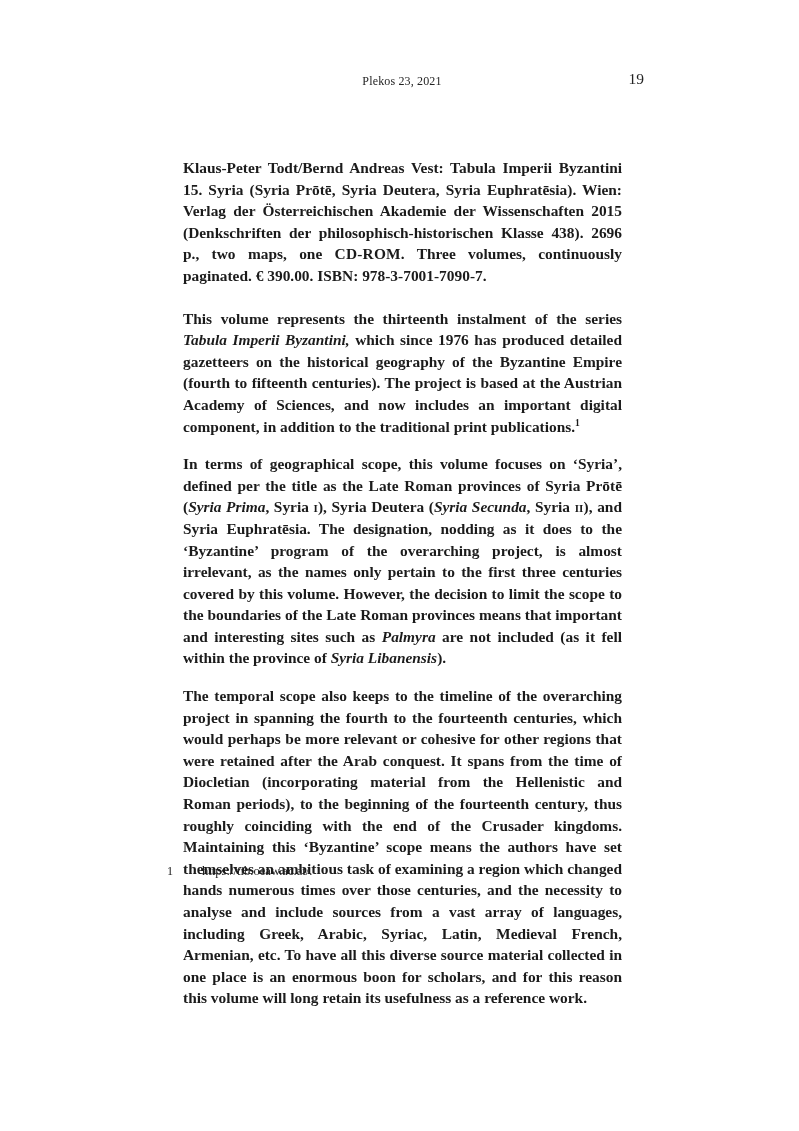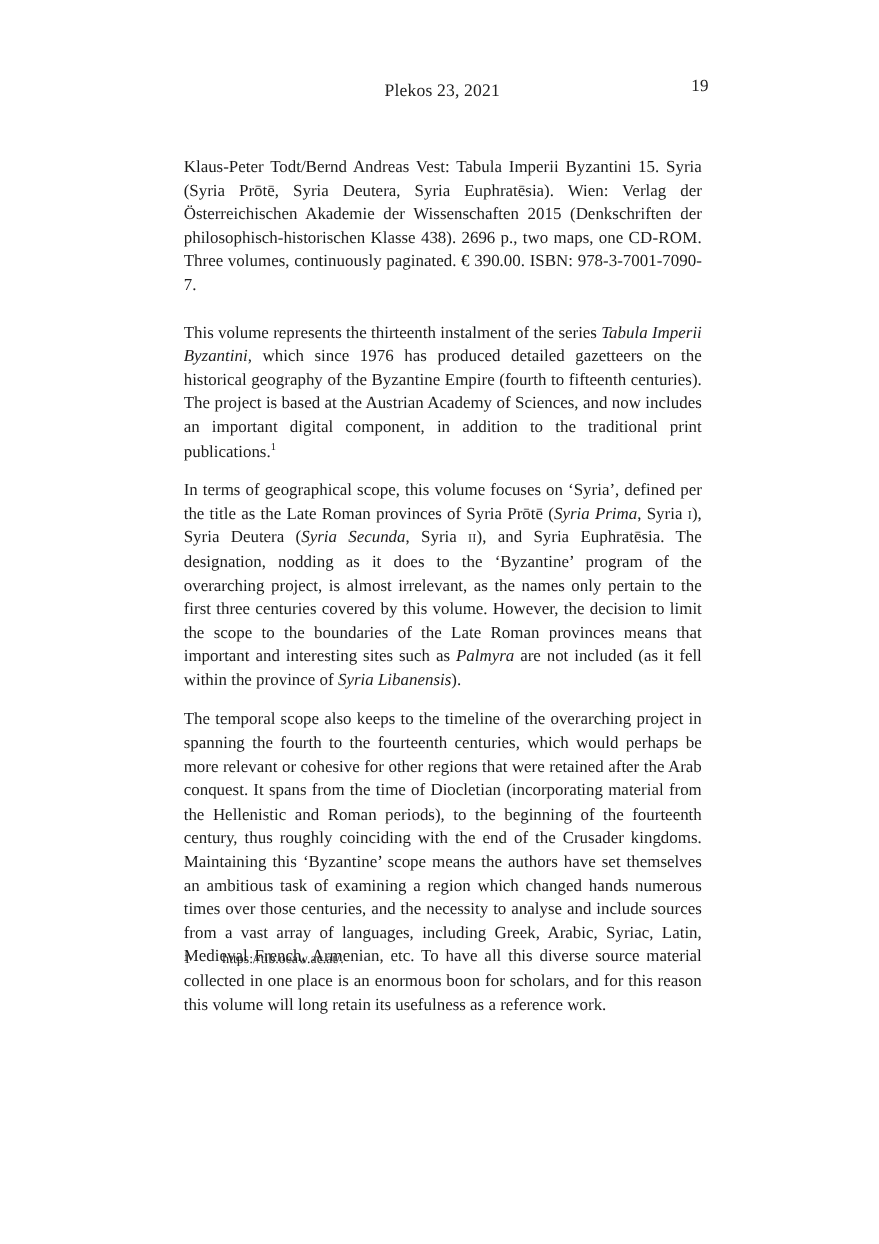--- a/index.html
+++ b/index.html
@@ -31,47 +31,48 @@
     left: 167px;
     width: 470px;
     height: 20px;
   }
   .running-head-title {
     position: absolute;
     left: 0;
     right: 0;
     top: 2px;
     text-align: center;
-    font-size: 16px;
+    font-size: 12px;
     letter-spacing: 0.15px;
     color: #232323;
   }
   .running-head-folio {
     position: absolute;
     right: -7px;
     top: -2px;
     font-size: 15.5px;
     color: #232323;
   }
 
   
   .textblock {
     position: absolute;
     top: 141px;
     left: 167px;
     width: 471px;
   }
 
   p {
-    margin: 0;
+    margin: 16px;
     text-align: justify;
     text-justify: inter-word;
     font-size: 15.4px;
     line-height: 21.6px;
     hyphens: manual;
+    font-weight: bold;
   }
 
   p.biblio {
     margin-bottom: 21px;
   }
 
   p.body-par {
     margin-bottom: 14px;
   }
   p.body-par:last-child { margin-bottom: 0; }

